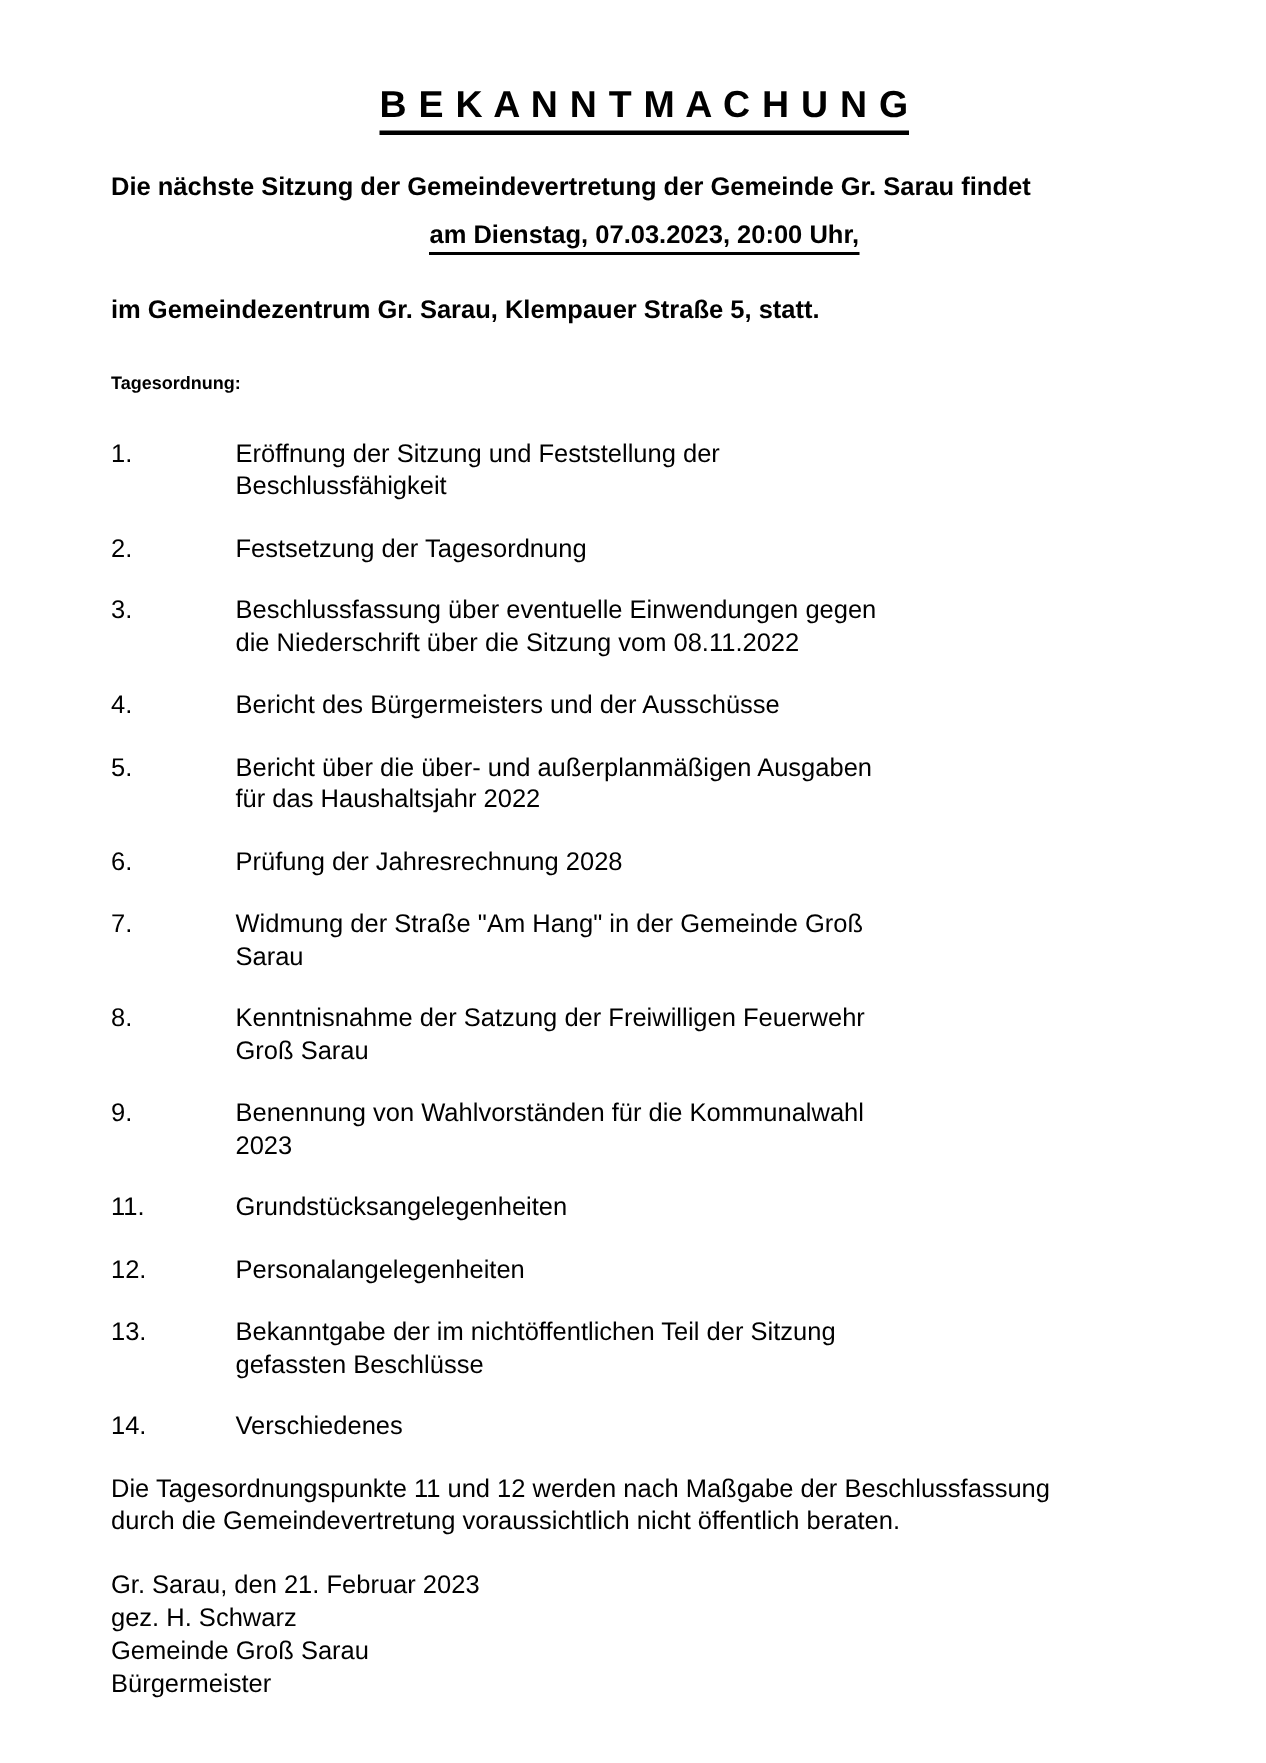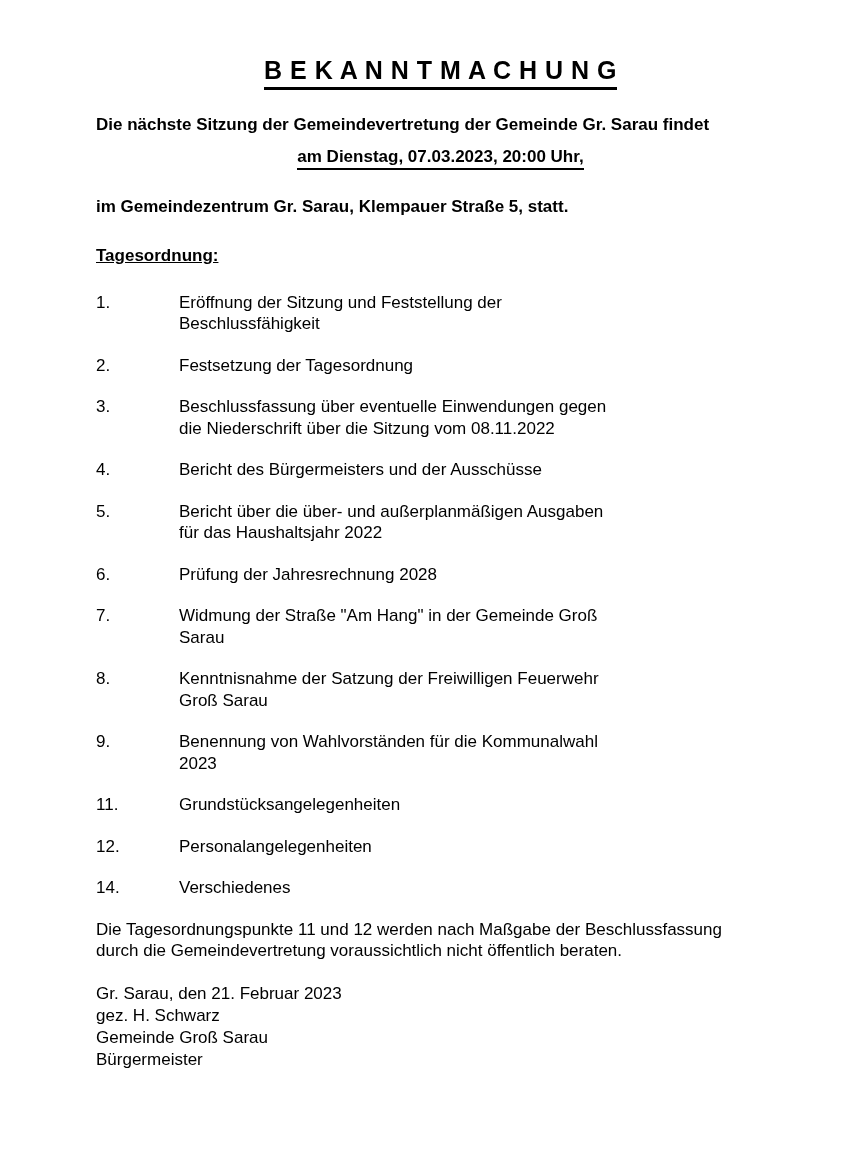--- a/index.html
+++ b/index.html
@@ -12,21 +12,21 @@
     height: 1175px;
     overflow: hidden;
     color: #000000;
     font-family: "Liberation Sans", "DejaVu Sans", sans-serif;
     font-size: 17px;
   }
   .page {
     box-sizing: border-box;
     width: 844px;
     height: 1175px;
-    padding: 56px 59px 0 96px;
+    padding: 56px 59px 0 74px;
     background: #ffffff;
   }
 
   .title-wrap { text-align: center; }
   .doc-title {
     display: inline-block;
     font-weight: bold;
     font-size: 25px;
     line-height: 1.15;
     letter-spacing: 0.5px;
@@ -54,24 +54,23 @@
   }
   .intro-line3 {
     margin: 26px 0 0 0;
     line-height: 21px;
     font-weight: bold;
     text-align: left;
   }
 
   .agenda-heading {
     margin: 28px 0 0 0;
-    font-size: 17px;
+    font-size: 12px;
     font-weight: bold;
     line-height: 21px;
-    text-decoration: underline;
   }
 
   .agenda { margin-top: 26px; }
   .agenda-row {
     display: flex;
     align-items: flex-start;
     line-height: 21.5px;
     margin-bottom: 20px;
   }
   .agenda-num {
@@ -171,20 +170,25 @@
     <div class="agenda-row">
       <span class="agenda-num">11.</span>
       <span class="agenda-text">Grundstücksangelegenheiten</span>
     </div>
 
     <div class="agenda-row">
       <span class="agenda-num">12.</span>
       <span class="agenda-text">Personalangelegenheiten</span>
     </div>
 
+    <div class="agenda-row">
+      <span class="agenda-num">13.</span>
+      <span class="agenda-text">Bekanntgabe der im nichtöffentlichen Teil der Sitzung
+gefassten Beschlüsse</span>
+    </div>
 
     <div class="agenda-row">
       <span class="agenda-num">14.</span>
       <span class="agenda-text">Verschiedenes</span>
     </div>
 
   </div>
 
   <p class="note">Die Tagesordnungspunkte 11 und 12 werden nach Maßgabe der Beschlussfassung
 durch die Gemeindevertretung voraussichtlich nicht öffentlich beraten.</p>

